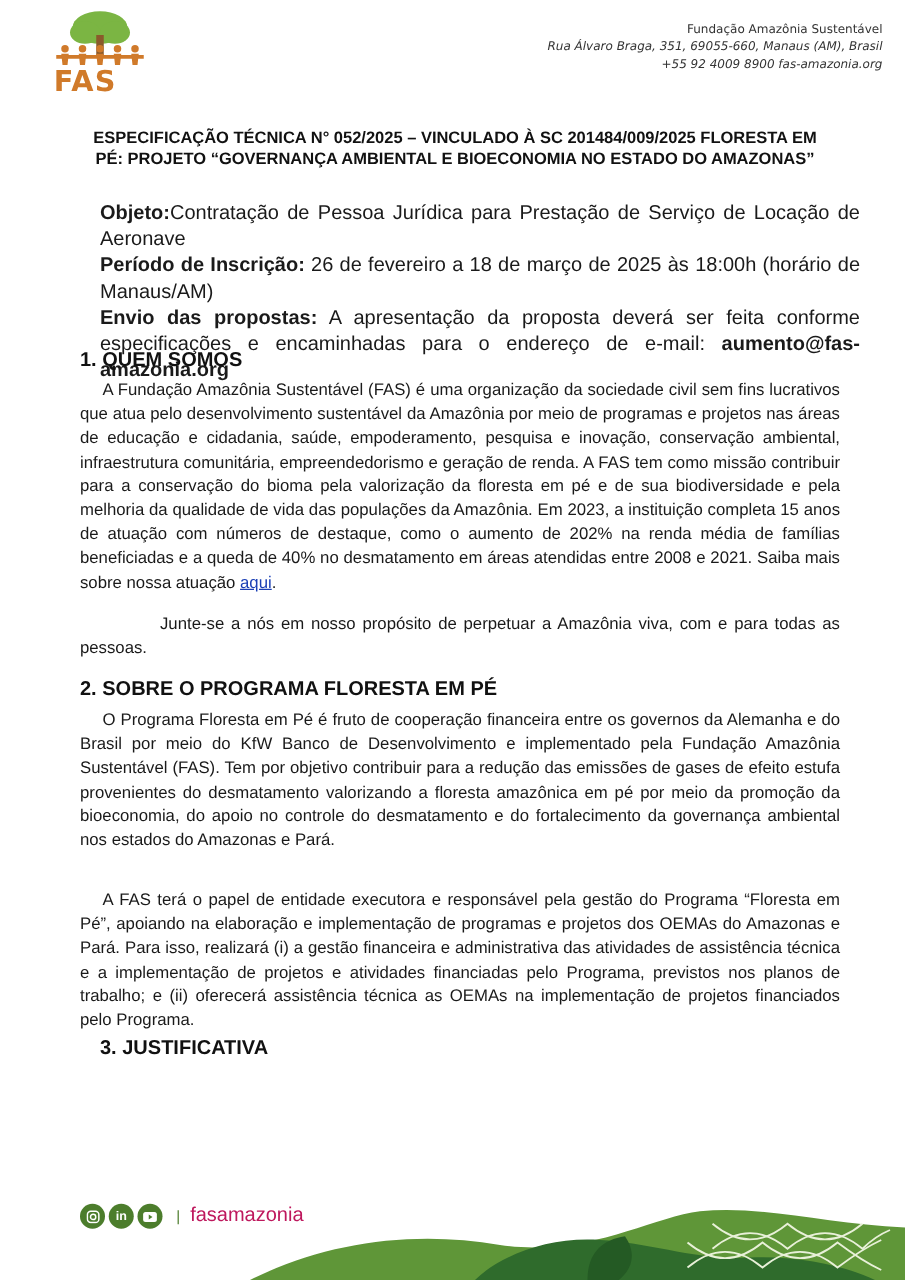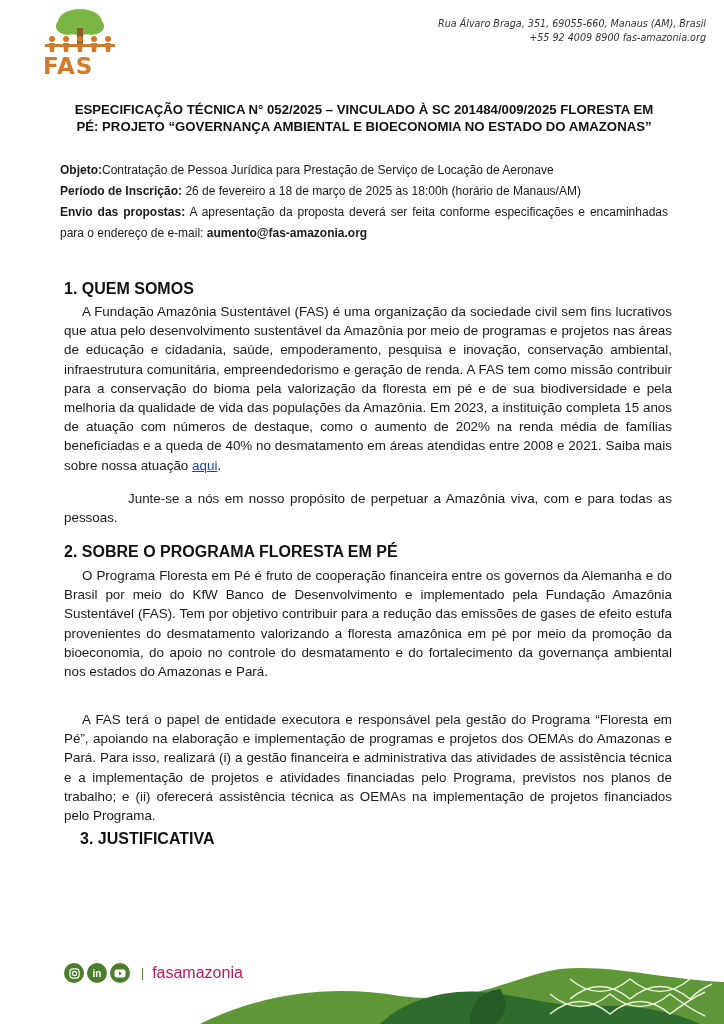--- a/index.html
+++ b/index.html
@@ -7,21 +7,21 @@
          font-family: "Liberation Sans", sans-serif; color: #1a1a1a; }
   .logo { position: absolute; left: 40px; top: 8px; width: 80px; height: 72px; }
   .logo-text { position: absolute; left: 43px; top: 53px; font-size: 23px; font-weight: bold;
                color: #d07a2a; letter-spacing: 1px; font-family: "DejaVu Sans", sans-serif; }
   .header-addr { position: absolute; right: 18px; top: 17px; text-align: right; font-size: 9.6px;
                  line-height: 14px; color: #333; font-family: "DejaVu Sans", sans-serif; }
   .header-addr .org { font-style: normal; }
   .header-addr .it { font-style: italic; }
   .title { position: absolute; left: 62px; width: 604px; top: 101px; text-align: center;
            font-weight: bold; font-size: 13.2px; line-height: 17px; color: #111; }
-  .meta { position: absolute; left: 60px; width: 608px; top: 160px; font-size: 12px; line-height: 21px; }
+  .meta { position: absolute; left: 80px; width: 608px; top: 160px; font-size: 16px; line-height: 21px; }
   .meta p { margin: 0; text-align: justify; }
   .meta b { font-weight: bold; }
   .sec-h { position: absolute; left: 64px; font-weight: bold; font-size: 16px; color: #111; }
   .para { position: absolute; left: 64px; width: 608px; font-size: 13.4px; line-height: 19.2px;
           text-align: justify; margin: 0; }
   .para.indent1 { text-indent: 18px; }
   .para.indent2 { text-indent: 64px; }
   .link { color: #1a3fb5; text-decoration: underline; }
   .social { position: absolute; left: 64px; top: 963px; display: flex; align-items: center; gap: 3px; }
   .soc-ic { width: 20px; height: 20px; border-radius: 50%; background: #4c7d2c; display: flex;
@@ -46,20 +46,21 @@
         <circle cx="54" cy="31" r="3"></circle>
         <circle cx="68" cy="31" r="3"></circle>
       <path d="M5 36 L75 36 L75 39 L5 39 Z"></path>
       <path d="M9 35 L15 35 L14 44 L10 44 Z M23 35 L29 35 L28 44 L24 44 Z M37 35 L43 35 L42 44 L38 44 Z M51 35 L57 35 L56 44 L52 44 Z M65 35 L71 35 L70 44 L66 44 Z"></path>
     </g>
   </svg>
 </div>
 <div class="logo-text">FAS</div>
 
 <div class="header-addr">
+  <div class="org">Fundação Amazônia Sustentável</div>
   <div class="it">Rua Álvaro Braga, 351, 69055-660, Manaus (AM), Brasil</div>
   <div class="it">+55 92 4009 8900   fas-amazonia.org</div>
 </div>
 
 <div class="title">ESPECIFICAÇÃO TÉCNICA N° 052/2025 – VINCULADO À SC 201484/009/2025 FLORESTA EM PÉ: PROJETO “GOVERNANÇA AMBIENTAL E BIOECONOMIA NO ESTADO DO AMAZONAS”</div>
 
 <div class="meta">
   <p><b>Objeto:</b><span>Contratação de Pessoa Jurídica para Prestação de Serviço de Locação de Aeronave</span></p>
   <p><b>Período de Inscrição:</b><span> 26 de fevereiro a 18 de março de 2025 às 18:00h (horário de Manaus/AM)</span></p>
   <p><b>Envio das propostas:</b><span> A apresentação da proposta deverá ser feita conforme especificações e encaminhadas para o endereço de e-mail: </span><b>aumento@fas-amazonia.org</b></p>

